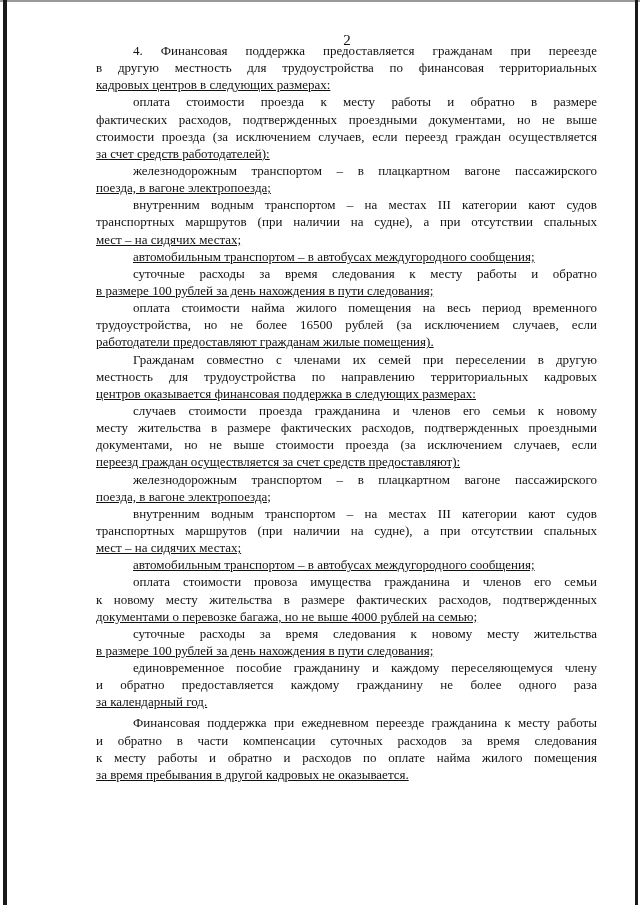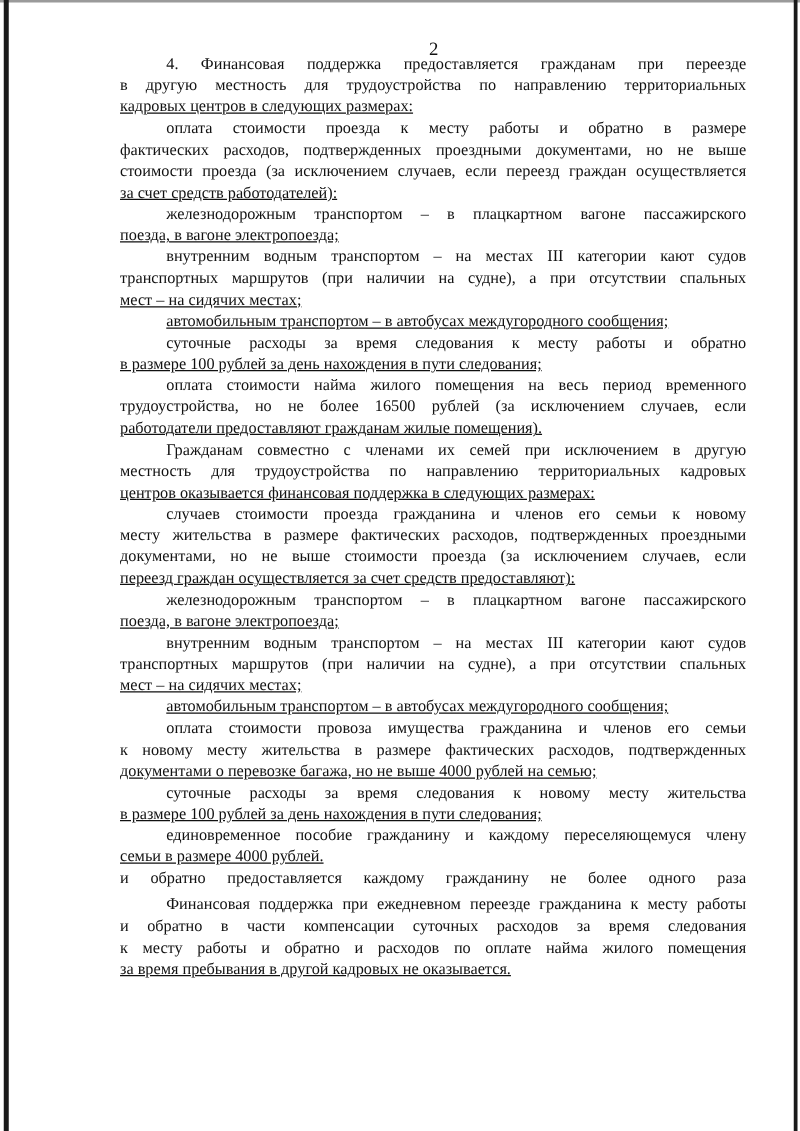--- a/index.html
+++ b/index.html
@@ -74,21 +74,21 @@
 
 <div class="top-edge"></div>
 <div class="left-bar"></div>
 <div class="right-bar"></div>
 
 <div class="page-number">2</div>
 
 <div class="content" id="content">
     <div class="para">
       <span class="line indent">4. Финансовая поддержка предоставляется гражданам при переезде</span>
-      <span class="line">в другую местность для трудоустройства по направлению территориальных</span>
+      <span class="line">в другую местность для трудоустройства по финансовая территориальных</span>
       <span class="line last">кадровых центров в следующих размерах:</span>
     </div>
     <div class="para">
       <span class="line indent">оплата стоимости проезда к месту работы и обратно в размере</span>
       <span class="line">фактических расходов, подтвержденных проездными документами, но не выше</span>
       <span class="line">стоимости проезда (за исключением случаев, если переезд граждан осуществляется</span>
       <span class="line last">за счет средств работодателей):</span>
     </div>
     <div class="para">
       <span class="line indent">железнодорожным транспортом – в плацкартном вагоне пассажирского</span>
@@ -105,21 +105,21 @@
     <div class="para">
       <span class="line indent">суточные расходы за время следования к месту работы и обратно</span>
       <span class="line last">в размере 100 рублей за день нахождения в пути следования;</span>
     </div>
     <div class="para">
       <span class="line indent">оплата стоимости найма жилого помещения на весь период временного</span>
       <span class="line">трудоустройства, но не более 16500 рублей (за исключением случаев, если</span>
       <span class="line last">работодатели предоставляют гражданам жилые помещения).</span>
     </div>
     <div class="para">
-      <span class="line indent">Гражданам совместно с членами их семей при исключением в другую</span>
+      <span class="line indent">Гражданам совместно с членами их семей при переселении в другую</span>
       <span class="line">местность для трудоустройства по направлению территориальных кадровых</span>
       <span class="line last">центров оказывается финансовая поддержка в следующих размерах:</span>
     </div>
     <div class="para">
       <span class="line indent">случаев стоимости проезда гражданина и членов его семьи к новому</span>
       <span class="line">месту жительства в размере фактических расходов, подтвержденных проездными</span>
       <span class="line">документами, но не выше стоимости проезда (за исключением случаев, если</span>
       <span class="line last">переезд граждан осуществляется за счет средств предоставляют):</span>
     </div>
     <div class="para">
@@ -138,24 +138,24 @@
       <span class="line indent">оплата стоимости провоза имущества гражданина и членов его семьи</span>
       <span class="line">к новому месту жительства в размере фактических расходов, подтвержденных</span>
       <span class="line last">документами о перевозке багажа, но не выше 4000 рублей на семью;</span>
     </div>
     <div class="para">
       <span class="line indent">суточные расходы за время следования к новому месту жительства</span>
       <span class="line last">в размере 100 рублей за день нахождения в пути следования;</span>
     </div>
     <div class="para">
       <span class="line indent">единовременное пособие гражданину и каждому переселяющемуся члену</span>
-      <span class="line last">семьи в размере 4000 рублей.</span>
     </div>
     <div class="para">
       <span class="line">и обратно предоставляется каждому гражданину не более одного раза</span>
+      <span class="line last">за календарный год.</span>
     </div>
     <span class="gap"></span>
     <div class="para">
       <span class="line indent">Финансовая поддержка при ежедневном переезде гражданина к месту работы</span>
       <span class="line">и обратно в части компенсации суточных расходов за время следования</span>
       <span class="line">к месту работы и обратно и расходов по оплате найма жилого помещения</span>
       <span class="line last">за время пребывания в другой кадровых не оказывается.</span>
     </div>
   </div>
 

